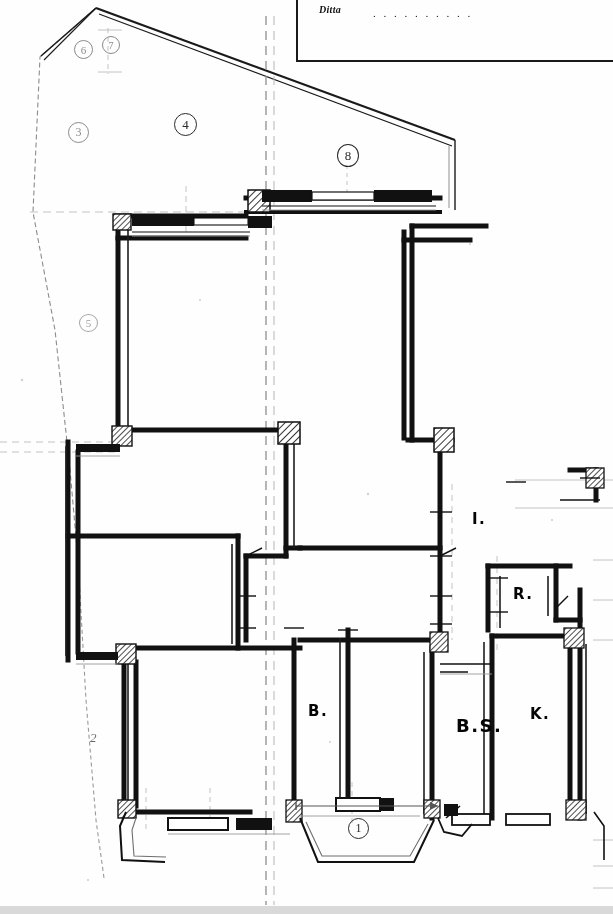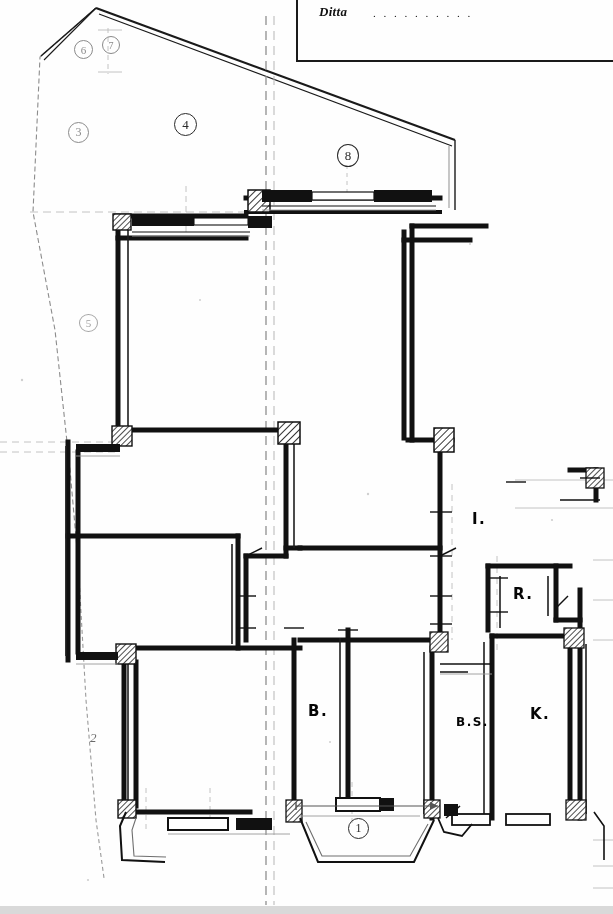--- a/index.html
+++ b/index.html
@@ -13,33 +13,33 @@
 
   
   #header-box{
     position:absolute;left:296px;top:0px;width:317px;height:62px;
     border-left:2px solid #1a1a1a;border-bottom:2px solid #1a1a1a;
     box-sizing:border-box;background:transparent;
   }
   #header-box .hdr-line{
     position:absolute;white-space:nowrap;color:#111;
   }
-  #hdr-ditta{left:21px;top:4px;font-style:italic;font-weight:700;font-size:13px;letter-spacing:.3px;}
+  #hdr-ditta{left:21px;top:4px;font-style:italic;font-weight:700;font-size:10px;letter-spacing:.3px;}
   #hdr-dots{left:75px;top:7px;font-size:11px;color:#8d8d8d;letter-spacing:2.5px;}
   #hdr-allegata{left:20px;top:27px;font-size:12.5px;font-weight:700;letter-spacing:.2px;}
 
   
   .room-label{
     position:absolute;color:#050505;font-family:"DejaVu Sans", sans-serif;
     font-weight:700;letter-spacing:1.5px;white-space:nowrap;
   }
   .rl-I{left:472px;top:510px;font-size:15px;}
   .rl-R{left:513px;top:585px;font-size:15px;}
   .rl-B{left:308px;top:702px;font-size:15px;}
-  .rl-BS{left:456px;top:715px;font-size:12px;}
+  .rl-BS{left:456px;top:715px;font-size:18px;}
   .rl-K{left:530px;top:705px;font-size:15px;}
 
   
   .circ{
     position:absolute;border:1.3px solid #2a2a2a;border-radius:50%;
     display:flex;align-items:center;justify-content:center;
     font-family:"Liberation Serif", serif;color:#2a2a2a;background:transparent;
   }
   .circ.faint{border-color:#8a8a8a;color:#8a8a8a;}
   .circ.vfaint{border-color:#a5a5a5;color:#a0a0a0;}

